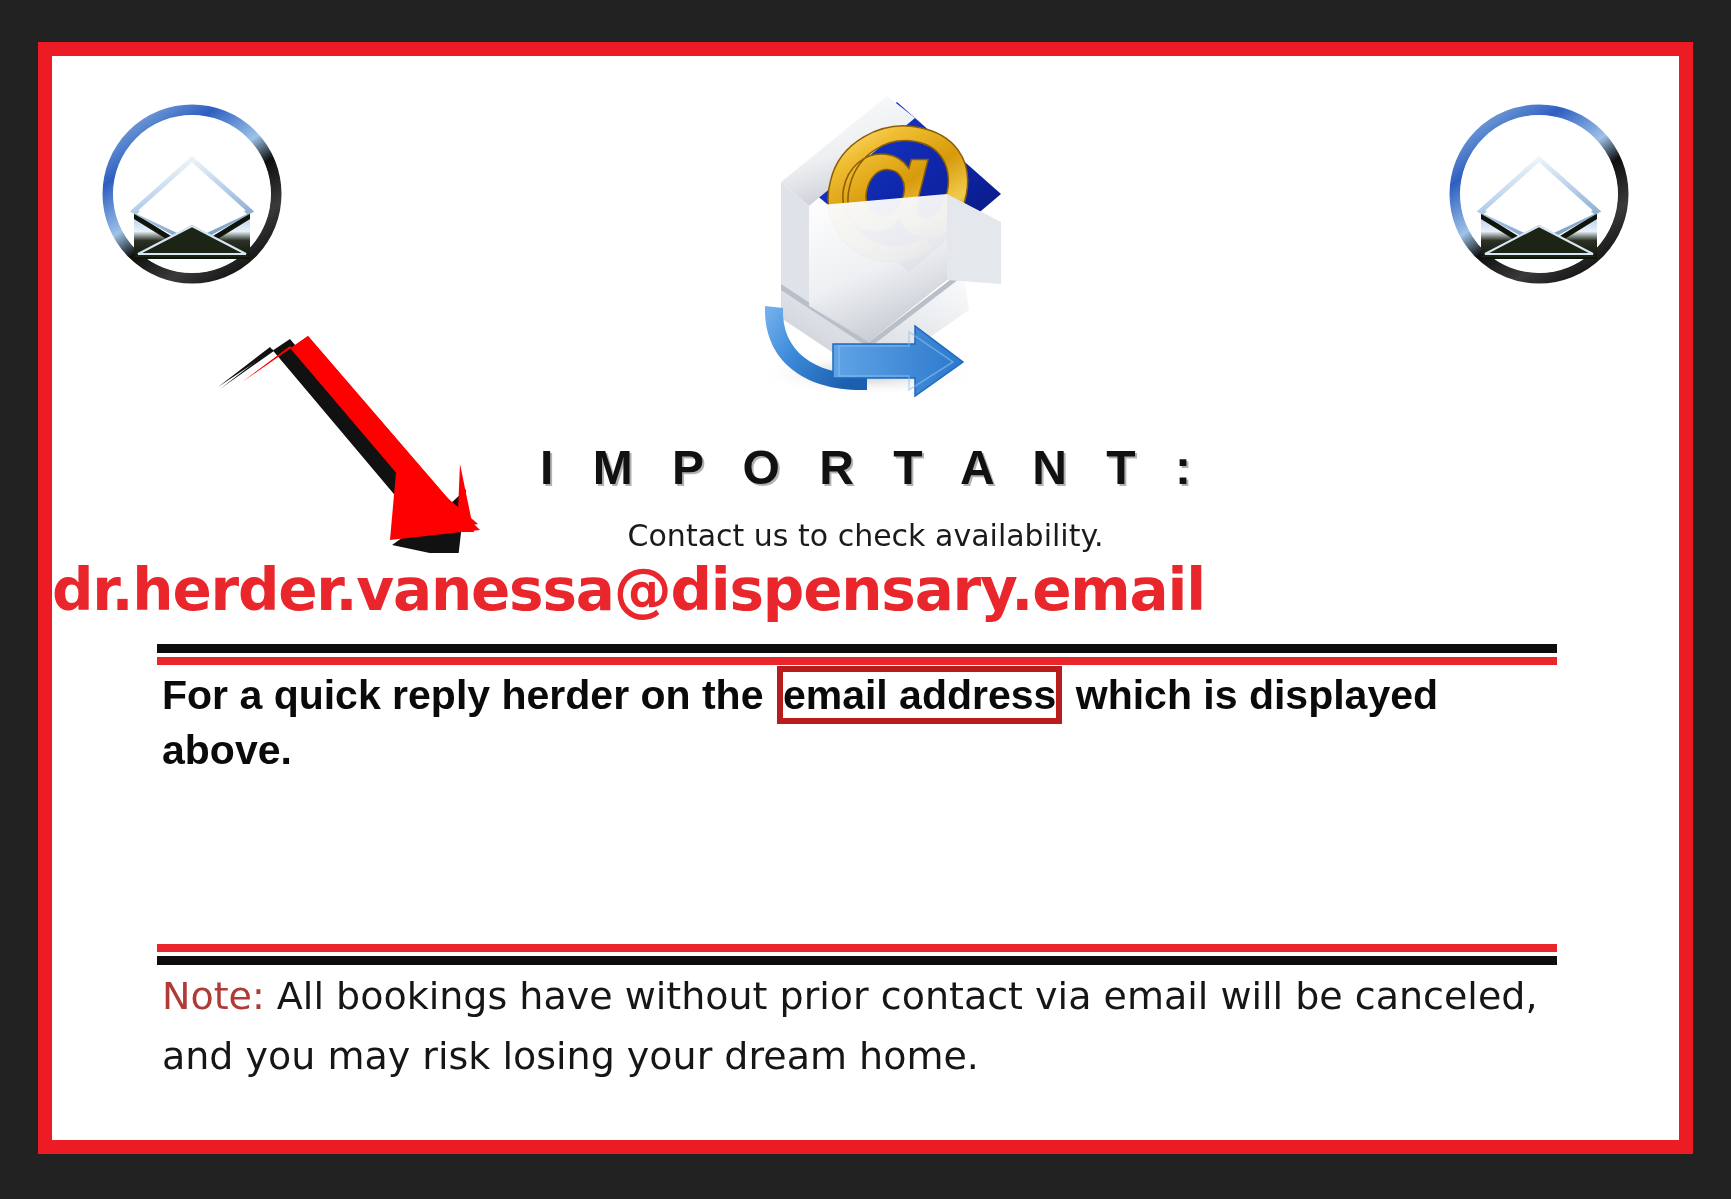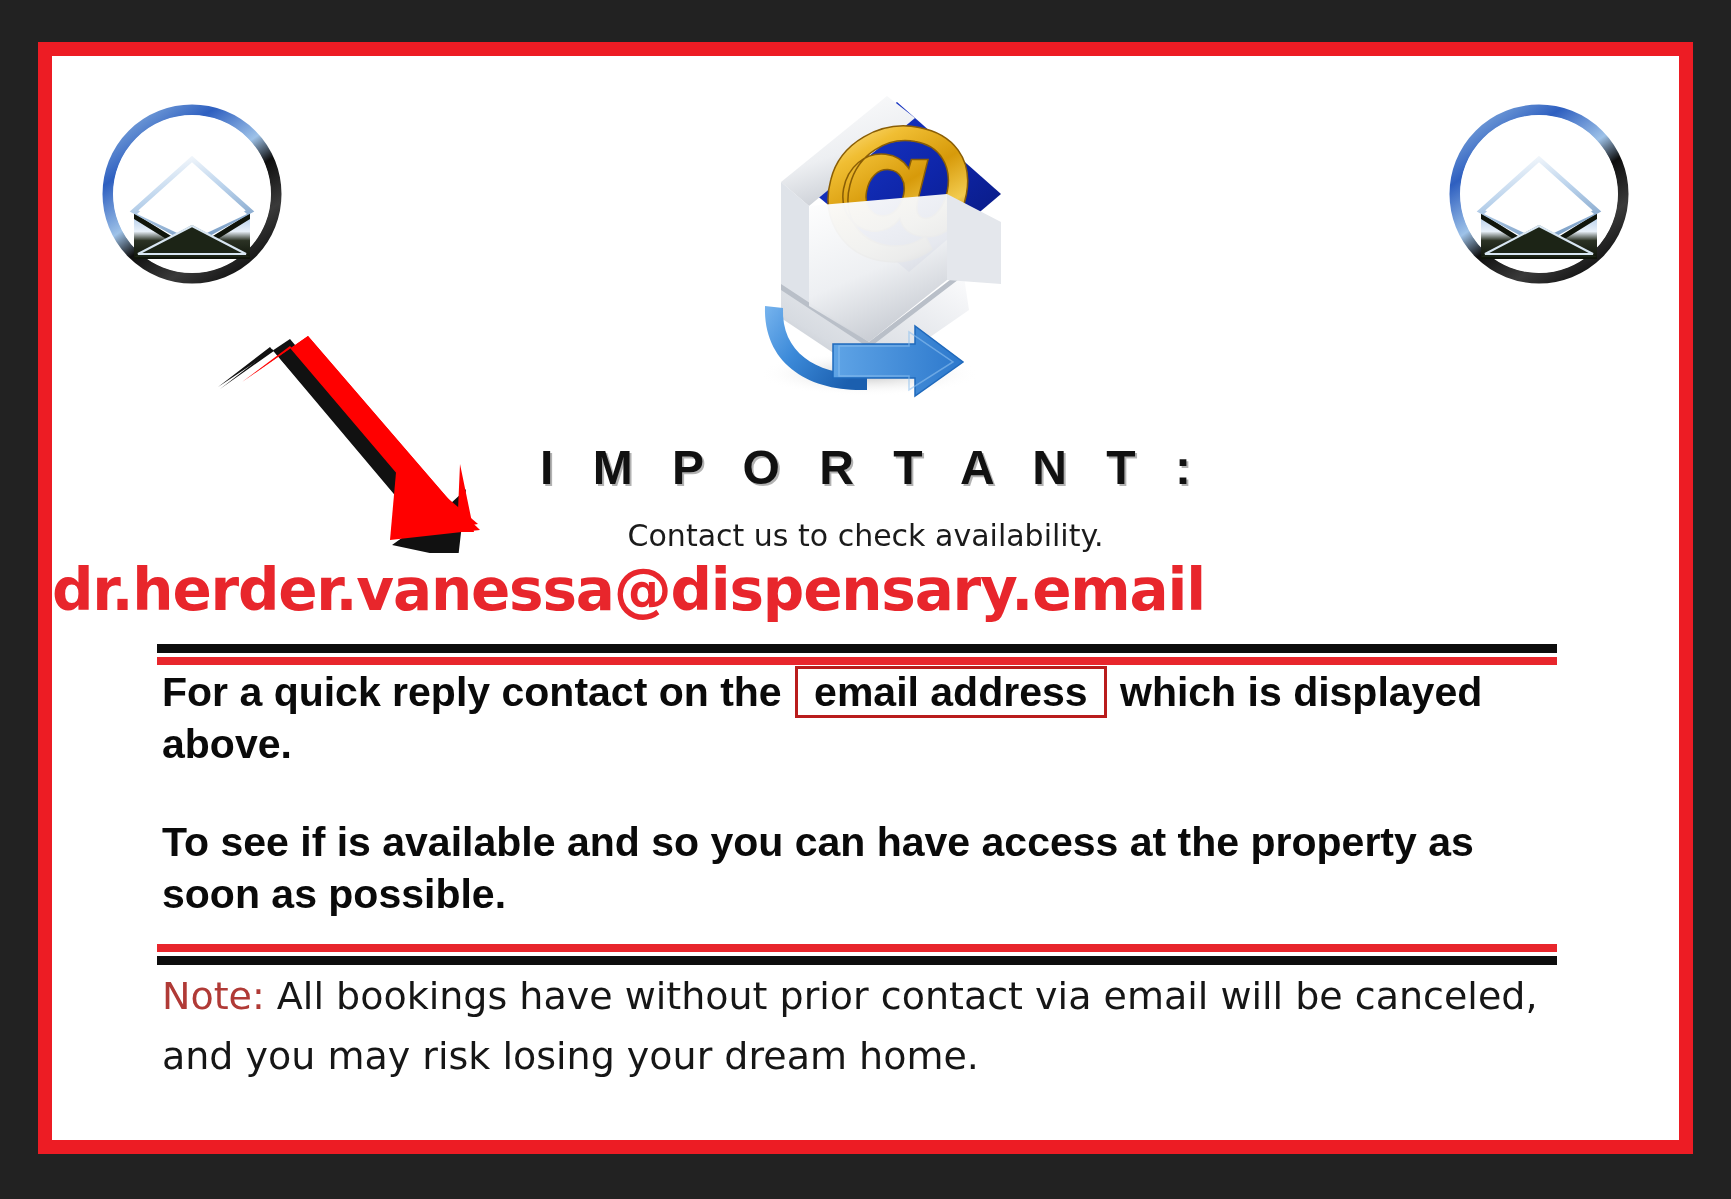--- a/index.html
+++ b/index.html
@@ -136,22 +136,22 @@
     font-weight: bold;
     font-size: 41px;
     line-height: 52px;
     color: #0a0a0a;
   }
   #para-1 { top: 610px; }
   #para-2 { top: 760px; }
 
   .boxed-phrase {
     display: inline-block;
-    border: 3px solid #b91c1c;
-    padding: 0 16px;
+    border: 6px solid #b91c1c;
+    padding: 0 0;
     line-height: 46px;
     margin: 0 2px;
   }
 
   
   #note-block {
     position: absolute;
     left: 110px;
     top: 910px;
     width: 1400px;
@@ -331,26 +331,25 @@
 
       <div id="email-address">dr.herder.vanessa@dispensary.email</div>
 
       <div class="rule-group" id="divider-top">
         <div class="bar-black"></div>
         <div class="gap"></div>
         <div class="bar-red"></div>
       </div>
 
       <div class="body-block" id="para-1">
-        <span>For a quick reply contact on the</span>
+        <span>For a quick reply herder on the</span>
         <span class="boxed-phrase">email address</span>
         <span>which is displayed above.</span>
       </div>
 
-      <div class="body-block" id="para-2">To see if is available and so you can have access at the property as soon as possible.</div>
 
       <div class="rule-group" id="divider-bottom">
         <div class="bar-red"></div>
         <div class="gap"></div>
         <div class="bar-black"></div>
       </div>
 
       <div id="note-block">
         <span id="note-label">Note:</span>
         <span>All bookings have without prior contact via email will be canceled, and you may risk losing your dream home.</span>

